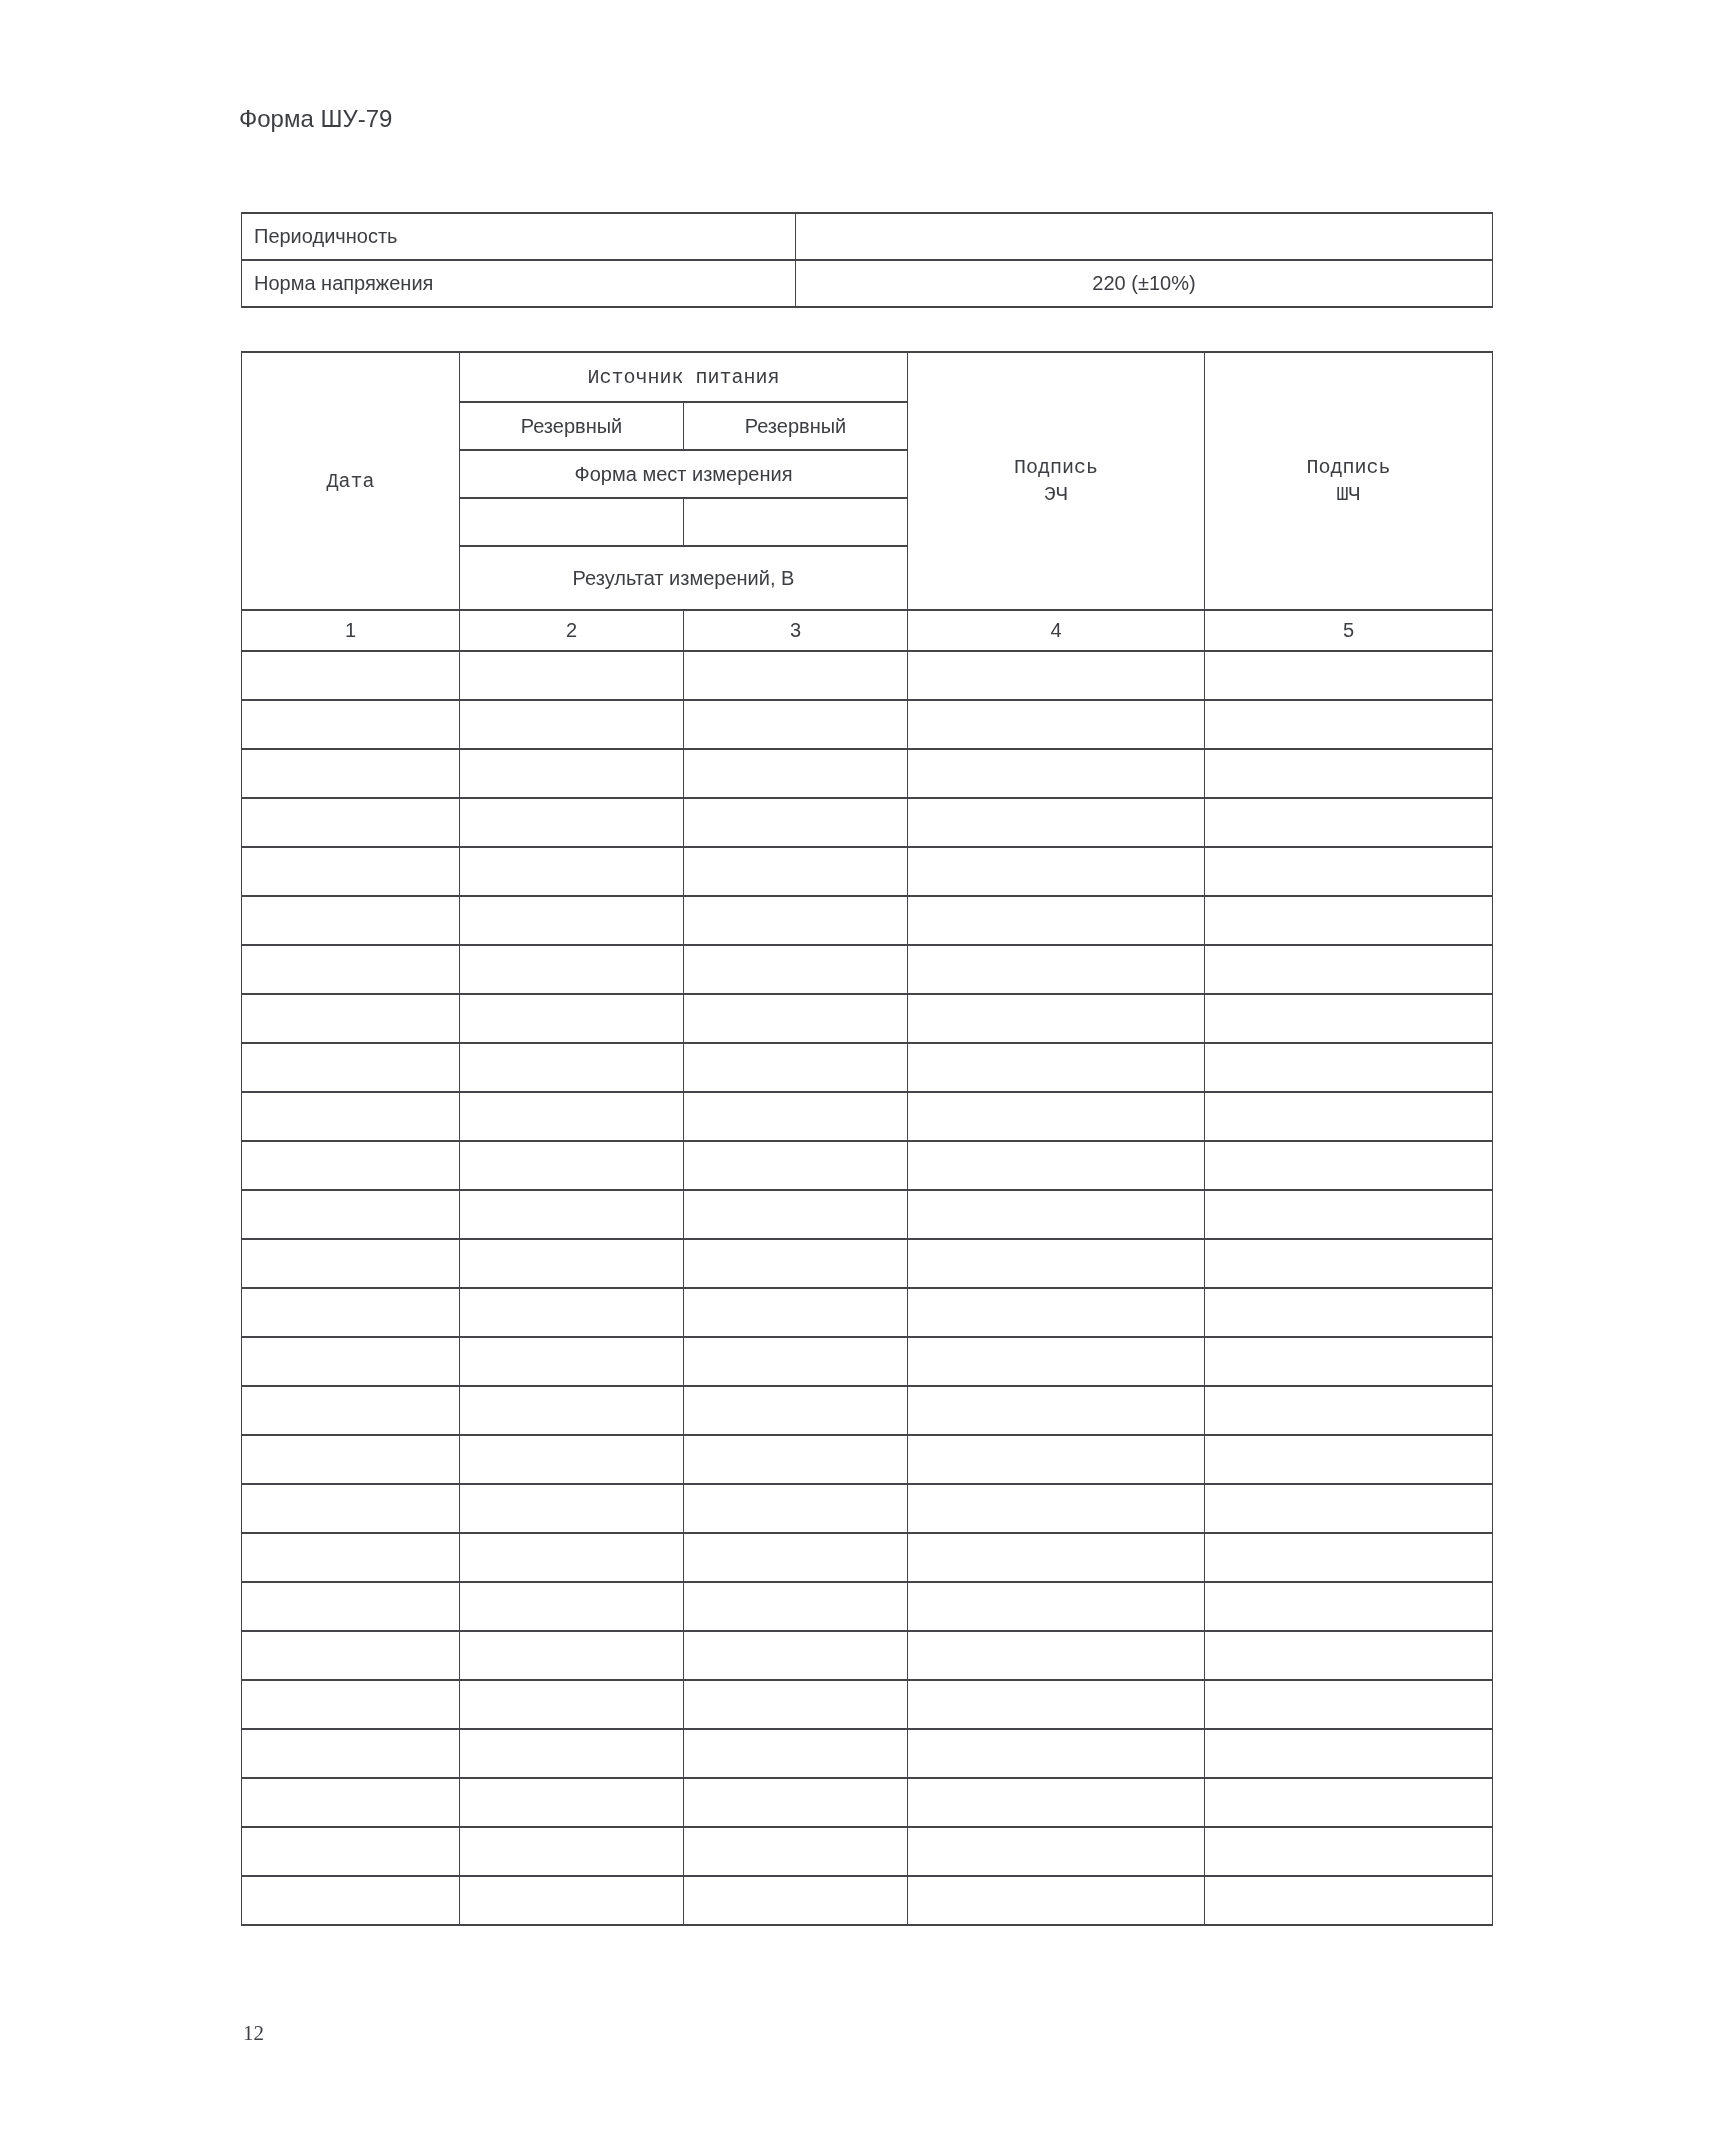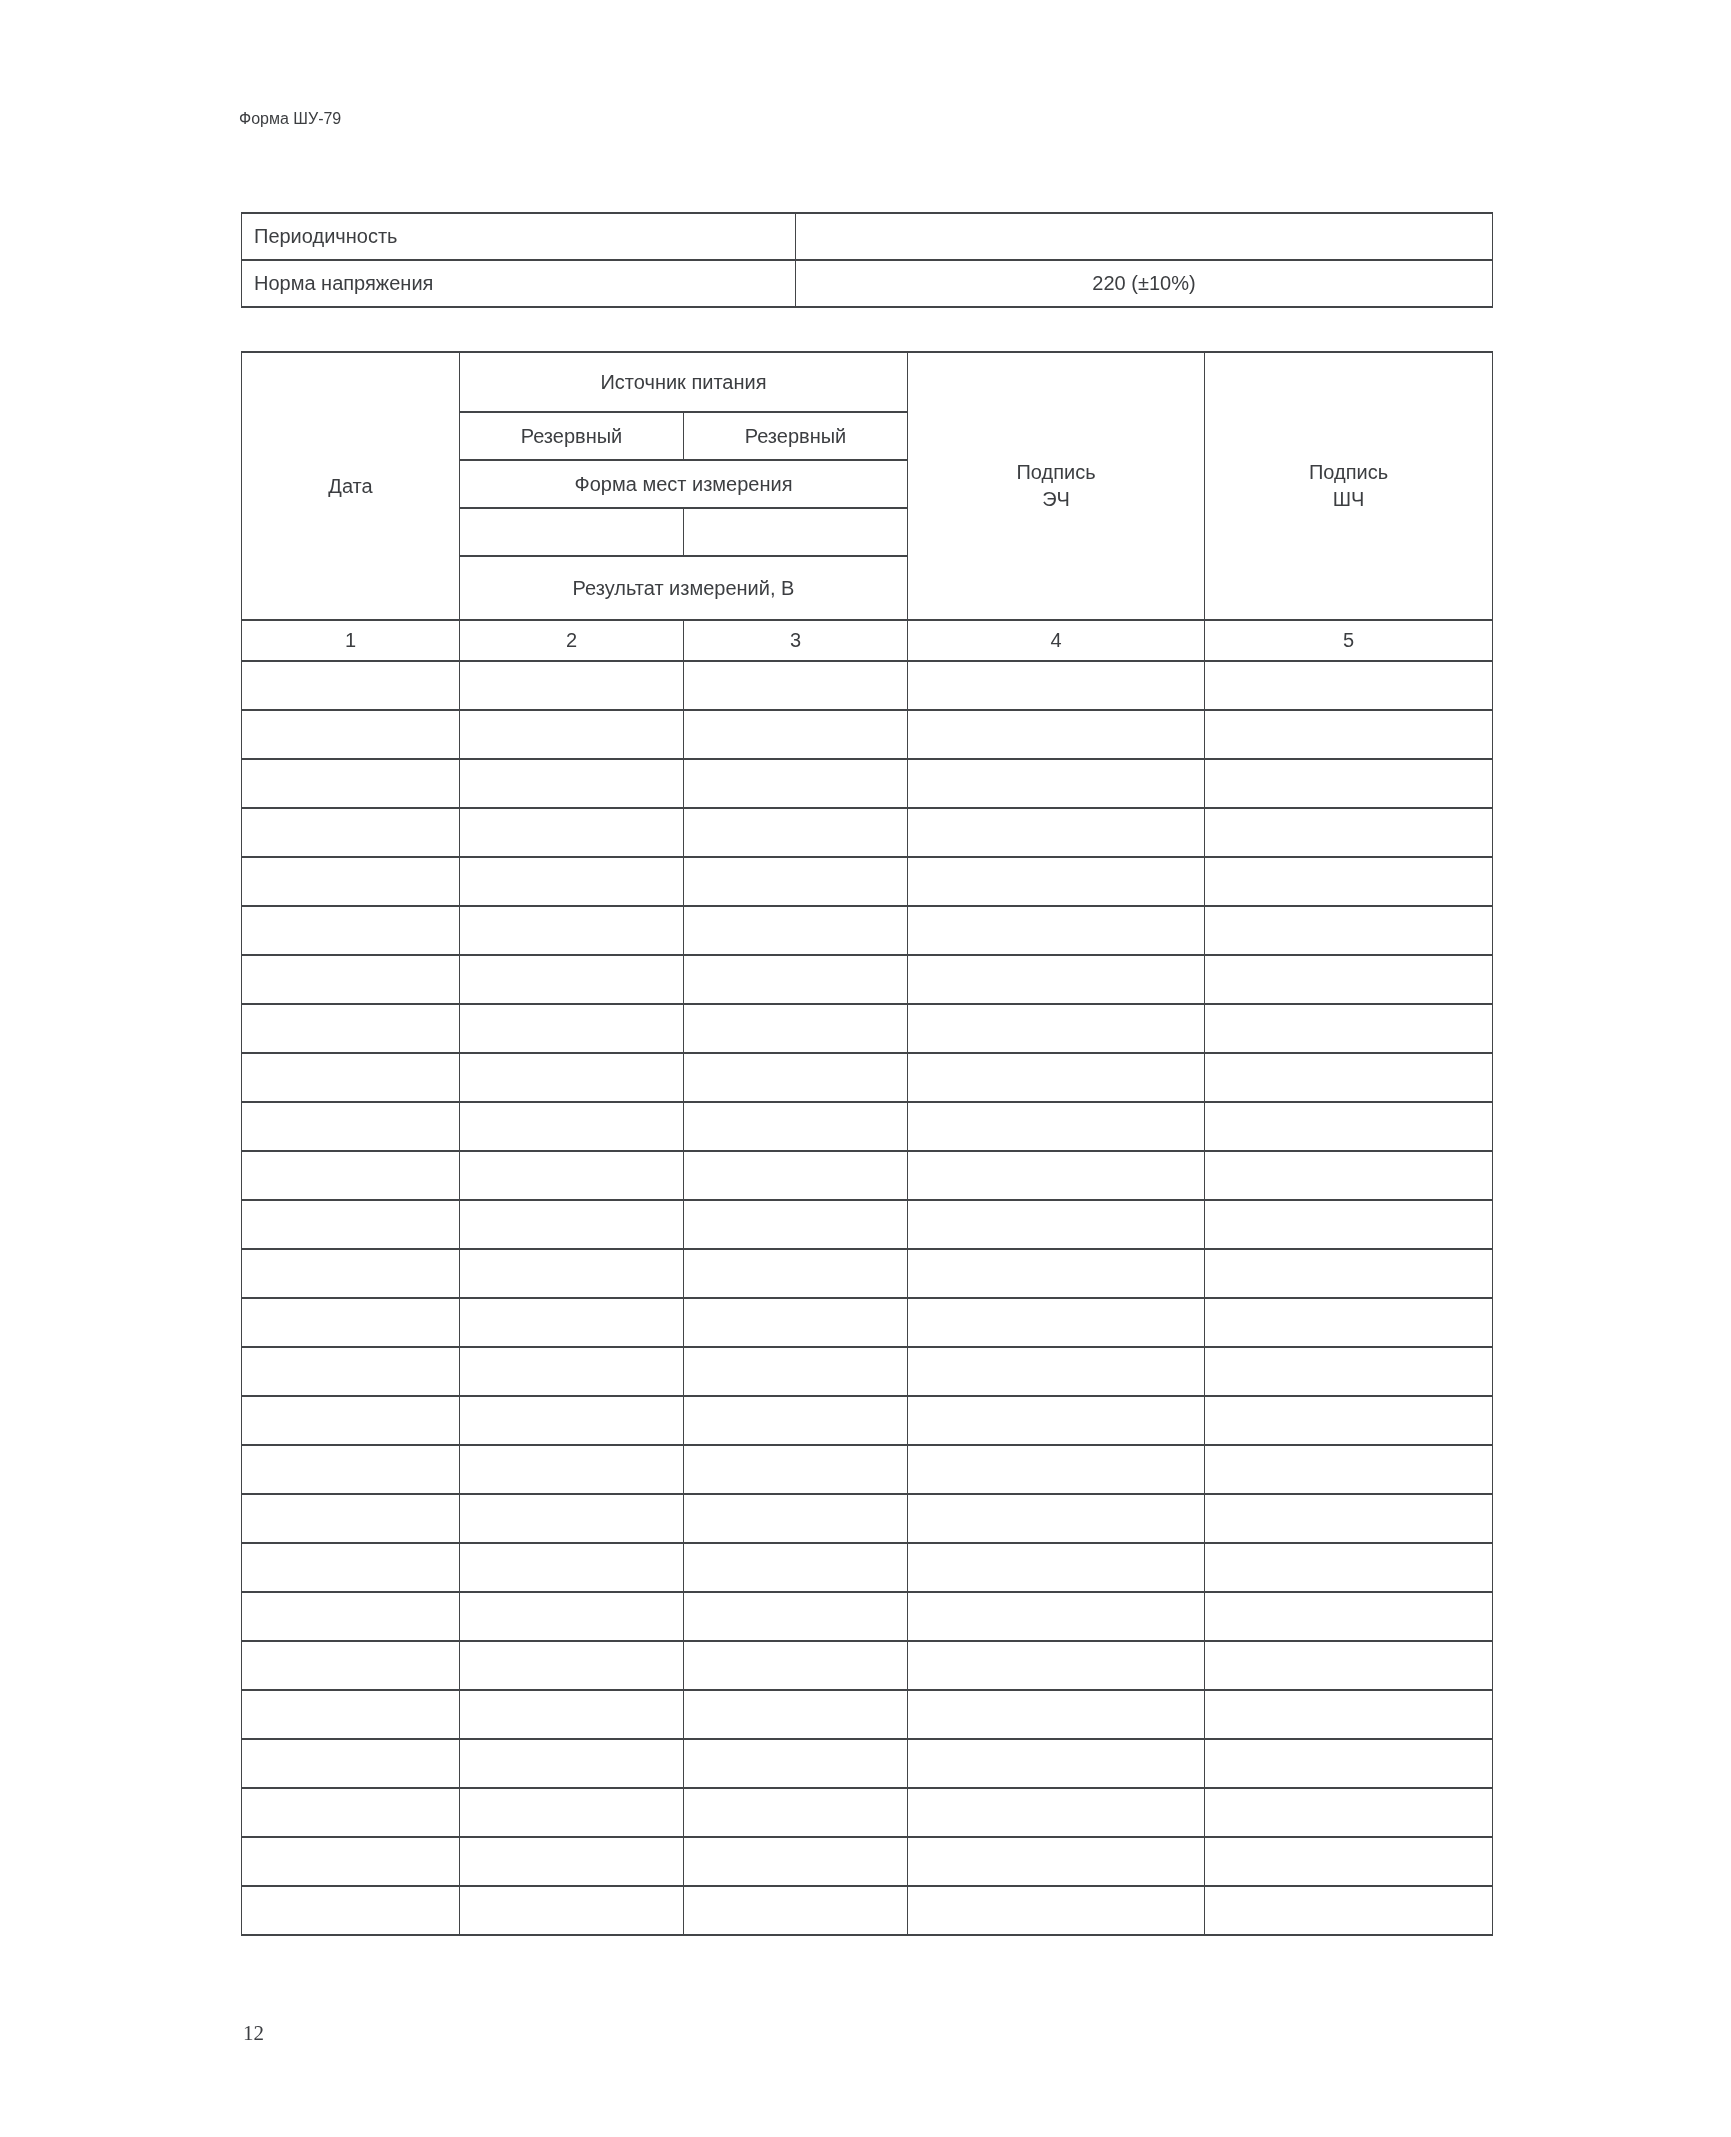--- a/index.html
+++ b/index.html
@@ -7,21 +7,21 @@
   body {
     width: 1732px; height: 2137px;
     font-family: "Liberation Sans", "DejaVu Sans", sans-serif;
     color: #3c3e41;
     position: relative;
   }
   .page { position: relative; width: 1732px; height: 2137px; background: #ffffff; overflow: hidden; }
 
   .form-label {
     position: absolute; left: 239px; top: 107px;
-    font-size: 16px; line-height: 24px; color: #3c3e41;
+    font-size: 24px; line-height: 24px; color: #3c3e41;
   }
   .section-title {
     position: absolute; left: 0; top: 154px; width: 100%;
     text-align: center; font-size: 20px; font-weight: bold; color: #3c3e41;
   }
 
   table { border-collapse: collapse; table-layout: fixed; }
   td {
     border: 1.8px solid #434548;
     border-top-width: 2.7px; border-bottom-width: 2.7px;
@@ -30,21 +30,21 @@
     overflow: hidden; white-space: nowrap;
   }
 
   
   .params-table { position: absolute; left: 241px; top: 212px; width: 1251px; }
   .params-table td { height: 47px; }
   .params-table td.label-cell { text-align: left; padding-left: 12px; }
 
   
   .main-table { position: absolute; left: 241px; top: 351px; width: 1251px; }
-  .main-table tr.hr1 td { height: 60px; }
+  .main-table tr.hr1 td { height: 50px; font-family: Liberation Mono, monospace; }
   .main-table tr.hr2 td { height: 48px; }
   .main-table tr.hr3 td { height: 48px; }
   .main-table tr.hr4 td { height: 48px; }
   .main-table tr.hr5 td { height: 64px; }
   .main-table tr.nums td { height: 41px; }
   .main-table tr.body-row td { height: 49px; }
   .sig-cell span { display: block; line-height: 27.4px; }
 
   .page-number {
     position: absolute; left: 243px; top: 2021px;

